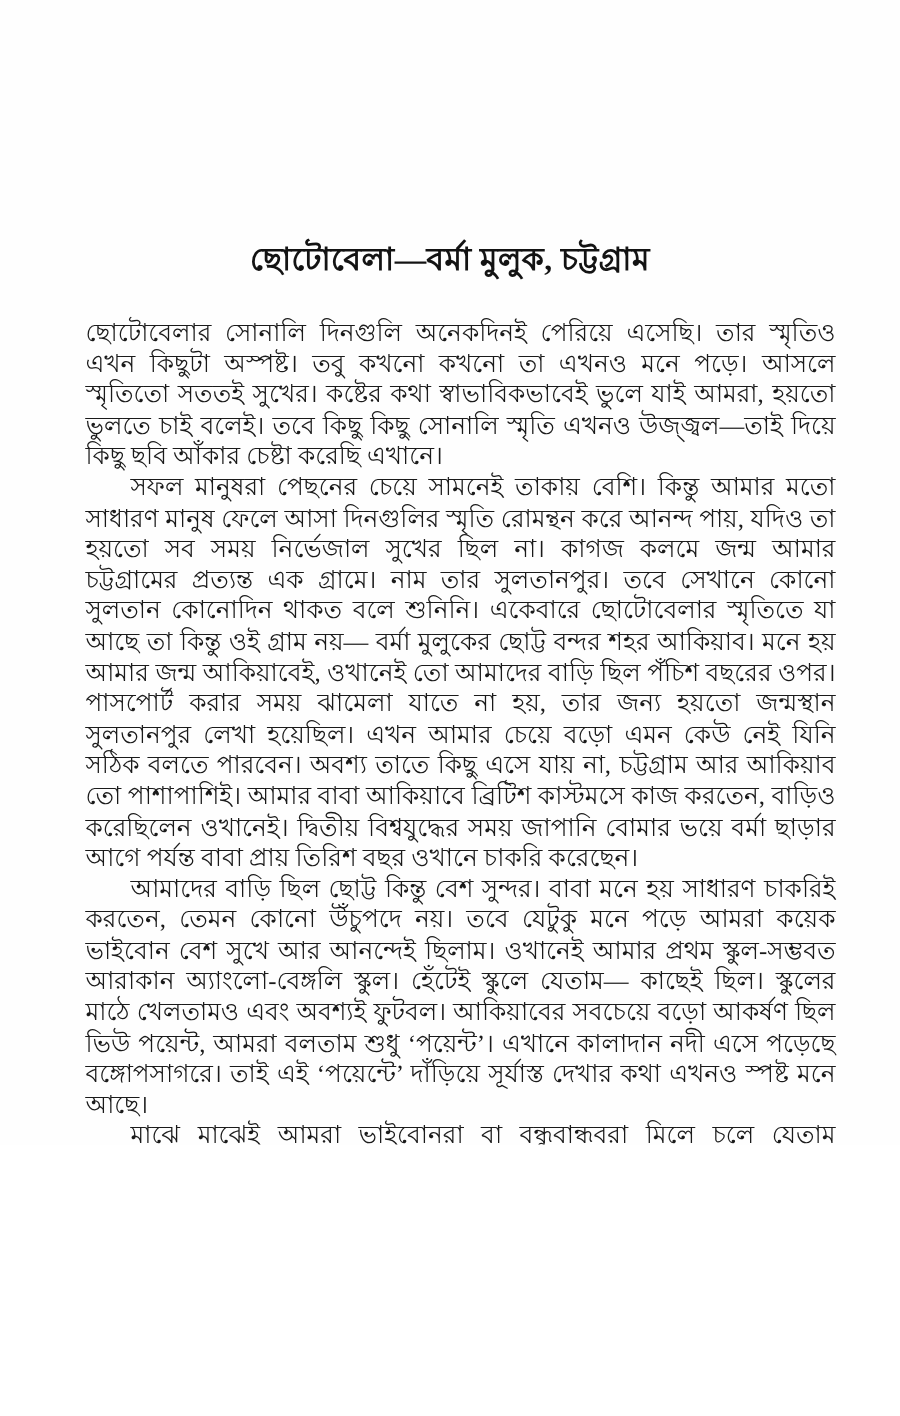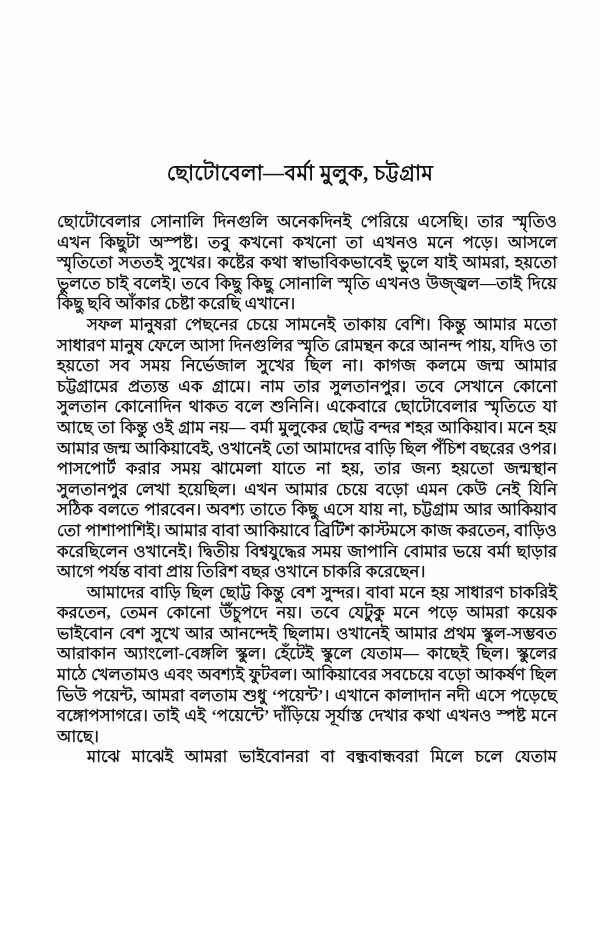--- a/index.html
+++ b/index.html
@@ -26,21 +26,21 @@
     letter-spacing: 0.3px;
     color: #131313;
   }
   .chapter-body {
     position: absolute;
     top: 212px; left: 57px;
     width: 500px;
     text-align: justify;
     font-size: 16.5px;
     line-height: 20.6px;
-    font-weight: 700;
+    font-weight: 400;
     color: #1a1a1a;
   }
   .para {
     margin: 0;
     padding: 0;
     text-indent: 30px;
   }
   .para.first { text-indent: 0; }
   .signature-mark {
     position: absolute;

